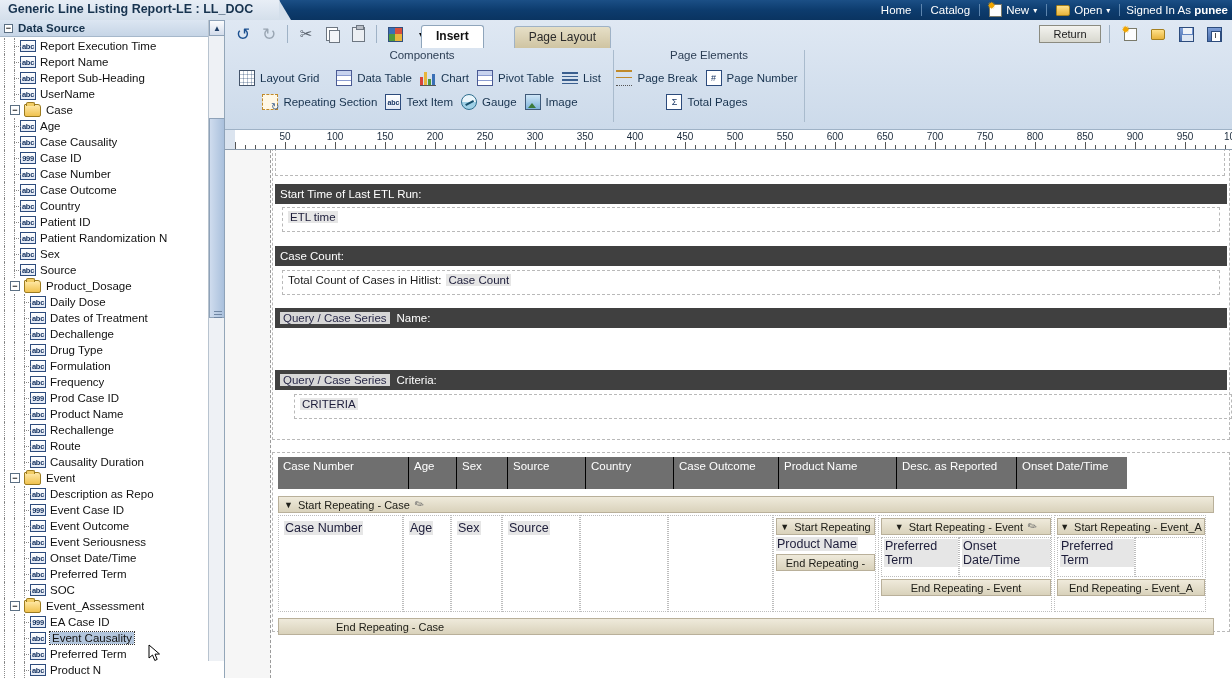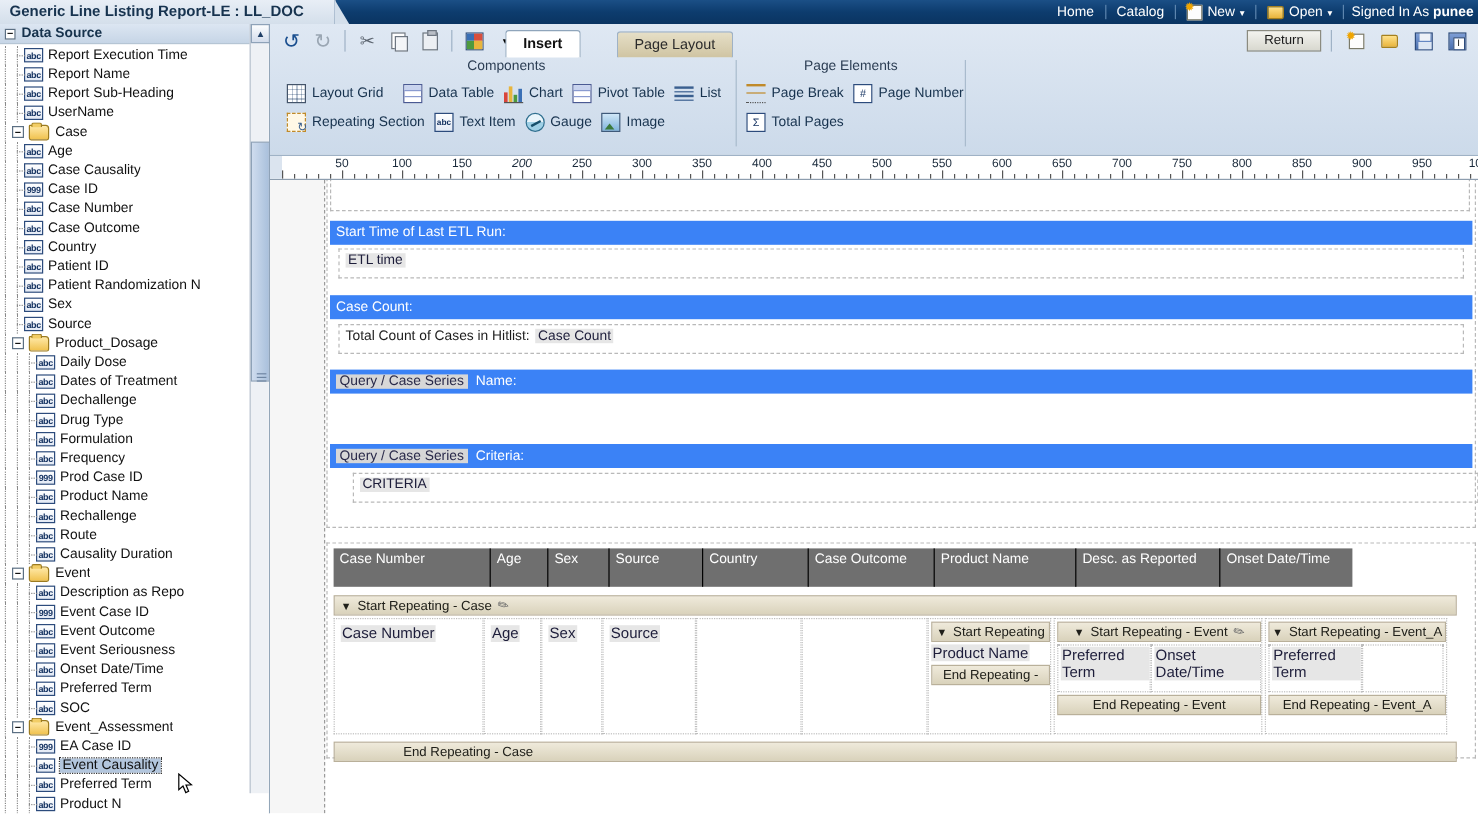--- a/index.html
+++ b/index.html
@@ -119,21 +119,21 @@
   .ic-saveas{ width:15px;height:15px;background:linear-gradient(to bottom,#7e9ed6,#4a6fae);border:1px solid #2d4c7d;position:relative;}
   .ic-saveas::after{content:"I";position:absolute;right:0;bottom:-1px;width:8px;height:9px;background:#fff;border:1px solid #2d4c7d;font-size:8px;line-height:8px;text-align:center;color:#111;}
 
   .groups{ position:absolute; left:6px; top:28px; right:4px; height:80px; display:flex;}
   .group{ position:relative; }
   .group .gtitle{ text-align:center; font-size:11.5px; color:#2c3e54; height:16px; line-height:14px;}
   .group .gbody{ padding:2px 6px 0 6px; }
   .gdiv{ width:1px; background:#a9bbcd; margin:2px 0 6px 0; }
   .itm{ display:inline-flex; align-items:center; gap:5px; font-size:11.5px; color:#17324e;
     height:24px; padding:0 6px 0 2px; white-space:nowrap;}
-  .row1,.row2{ display:flex; align-items:center;}
+  .row1,.row2{ display:flex; align-items:center;justify-content:center;}
   .gi{ width:16px; height:16px; flex:0 0 auto; }
   .gi-grid{ border:1px solid #44546a; background:
      repeating-linear-gradient(to right,#ffffff 0 3px,#b9c4d2 3px 4px),
      repeating-linear-gradient(to bottom,#ffffff 0 3px,#b9c4d2 3px 4px); background-blend-mode:multiply;}
   .gi-table{ border:1px solid #4a5a93; background:#fff; display:grid;
      grid-template-rows:4px 1fr 1fr; }
   .gi-table i{ border-top:1px solid #8a9bd0; }
   .gi-table i:first-child{ background:#c8d3ee; border-top:none;}
   .gi-chart{ display:flex; align-items:flex-end; gap:1px; border-bottom:1px solid #555; height:15px;}
   .gi-chart i{ width:3px; }
@@ -166,21 +166,21 @@
   .rtick{ position:absolute; bottom:0; width:1px; background:#555; }
   .rlabel{ position:absolute; top:1px; font-size:10px; color:#1b2b3c; transform:translateX(-50%);}
 
   
   .canvas{ position:absolute; left:225px; top:150px; width:1007px; height:528px;
     background:#ffffff; overflow:hidden;}
   .pageedge-l{ position:absolute; left:0; top:0; width:46px; height:528px; background:#f6f6f6;
      border-right:1px dashed #9b9b9b;}
   .pagearea{ position:absolute; left:47px; top:0; width:960px; height:528px; background:#fff;}
   .dashbox{ border:1px dashed #b9b9b9; }
-  .grayhdr{ background:#3b82f6; color:#fff; font-size:11.5px; height:20px;
+  .grayhdr{ background:#404040; color:#fff; font-size:11.5px; height:20px;
      display:flex; align-items:center; padding-left:5px; white-space:nowrap;}
   .field{ background:#e6e6e6; color:#1d1d3a; padding:0 2px; font-size:11.5px; display:inline-block;}
   .fieldchip{ background:#d7d7d7; color:#2a2a4a; padding:0 3px; font-size:11.5px;}
   .plainrow{ font-size:11.5px; color:#1c1c1c; display:flex; align-items:center; gap:5px;}
 
   
   .tbl-hdr{ position:absolute; background:#6f6f6f; color:#fff; height:32px; display:flex; }
   .tbl-hdr .th{ border-right:1px solid #000; padding:3px 0 0 5px; font-size:11.5px; overflow:hidden; white-space:nowrap;}
   .tbl-hdr .th:last-child{ border-right:none; }
 
@@ -987,21 +987,21 @@
       <div class="rtick" style="left: 940px; height: 4px;"></div>
       <div class="rtick" style="left: 950px; height: 4px;"></div>
       <div class="rtick" style="left: 960px; height: 7px;"></div>
       <div class="rtick" style="left: 970px; height: 4px;"></div>
       <div class="rtick" style="left: 980px; height: 4px;"></div>
       <div class="rtick" style="left: 990px; height: 4px;"></div>
       <div class="rtick" style="left: 1000px; height: 4px;"></div>
       <div class="rlabel" style="left: 60px;">50</div>
       <div class="rlabel" style="left: 110px;">100</div>
       <div class="rlabel" style="left: 160px;">150</div>
-      <div class="rlabel" style="left: 210px; font-style: italic;">200</div>
+      <div class="rlabel" style="left: 210px;">200</div>
       <div class="rlabel" style="left: 260px;">250</div>
       <div class="rlabel" style="left: 310px;">300</div>
       <div class="rlabel" style="left: 360px;">350</div>
       <div class="rlabel" style="left: 410px;">400</div>
       <div class="rlabel" style="left: 460px;">450</div>
       <div class="rlabel" style="left: 510px;">500</div>
       <div class="rlabel" style="left: 560px;">550</div>
       <div class="rlabel" style="left: 610px;">600</div>
       <div class="rlabel" style="left: 660px;">650</div>
       <div class="rlabel" style="left: 710px;">700</div>

